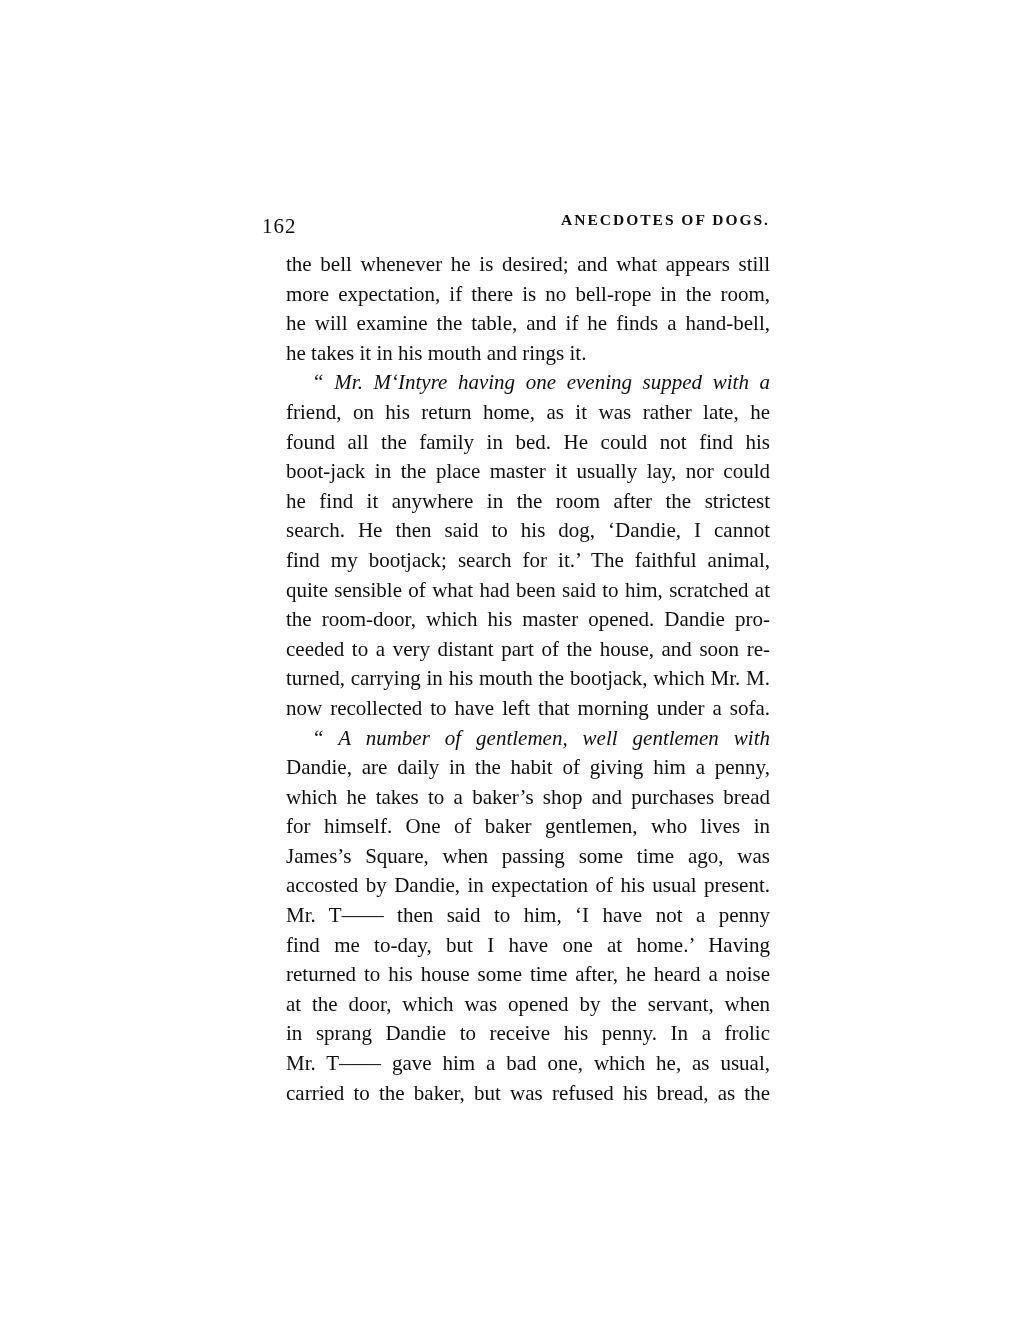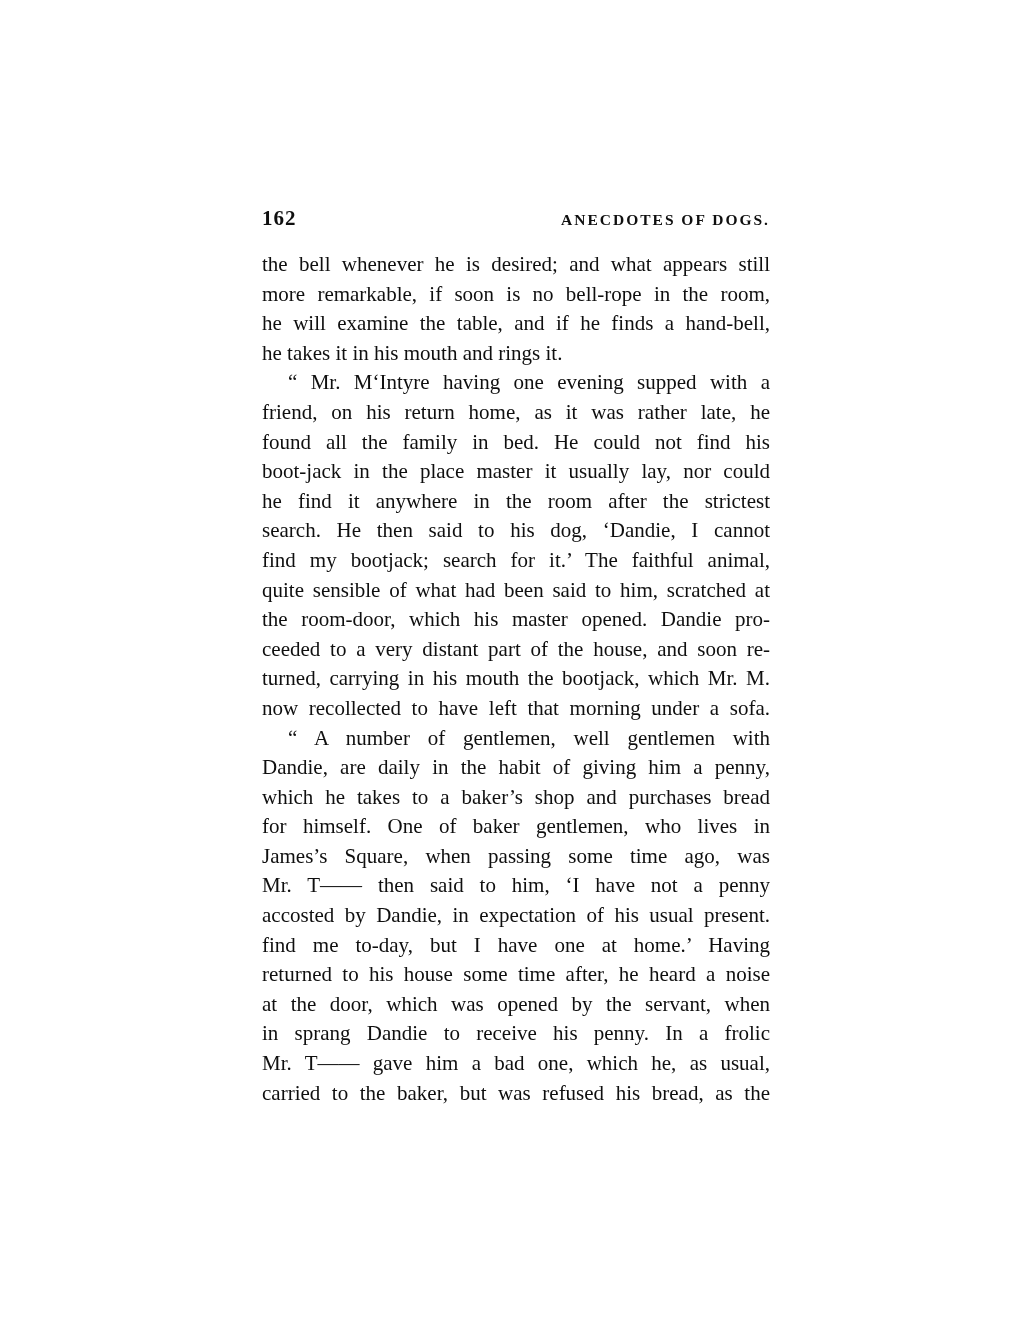--- a/index.html
+++ b/index.html
@@ -19,24 +19,23 @@
   .running-head {
     position: absolute;
     left: 262px;
     top: 206px;
     width: 508px;
     height: 30px;
   }
   .folio {
     position: absolute;
     left: 0;
-    top: 0;
+    top: 8px;
     font-size: 21px;
     letter-spacing: 1px;
-    font-weight: bold;
   }
   .running-title {
     position: absolute;
     left: 0;
     right: 0;
     top: 5px;
     text-align: right;
     font-size: 15.5px;
     font-weight: 700;
     letter-spacing: 2px;
@@ -51,41 +50,43 @@
     margin: 0;
     padding: 0;
   }
   .line {
     height: 29.6px;
     line-height: 29.6px;
     font-size: 21px;
     text-align: left;
     white-space: normal;
     overflow: visible;
+    margin-left: 24px;
   }
   .line.justify {
     text-align: justify;
     text-align-last: justify;
   }
   .line.indent {
     padding-left: 26px;
+    font-style: italic;
   }
 </style>
 </head>
 <body>
 
 <div class="page">
   <header class="running-head">
     <span class="folio">162</span>
     <span class="running-title">ANECDOTES OF DOGS.</span>
   </header>
   <main class="text-block" id="text-block">
       <div class="paragraph">
         <div class="line justify">the bell whenever he is desired; and what appears still</div>
-        <div class="line justify">more remarkable, if soon is no bell-rope in the room,</div>
+        <div class="line justify">more expectation, if there is no bell-rope in the room,</div>
         <div class="line justify">he will examine the table, and if he finds a hand-bell,</div>
         <div class="line">he takes it in his mouth and rings it.</div>
       </div>
       <div class="paragraph">
         <div class="line justify indent">“ Mr. M‘Intyre having one evening supped with a</div>
         <div class="line justify">friend, on his return home, as it was rather late, he</div>
         <div class="line justify">found all the family in bed. He could not find his</div>
         <div class="line justify">boot-jack in the place master it usually lay, nor could</div>
         <div class="line justify">he find it anywhere in the room after the strictest</div>
         <div class="line justify">search. He then said to his dog, ‘Dandie, I cannot</div>
@@ -95,22 +96,22 @@
         <div class="line justify">ceeded to a very distant part of the house, and soon re-</div>
         <div class="line justify">turned, carrying in his mouth the bootjack, which Mr. M.</div>
         <div class="line justify">now recollected to have left that morning under a sofa.</div>
       </div>
       <div class="paragraph">
         <div class="line justify indent">“ A number of gentlemen, well gentlemen with</div>
         <div class="line justify">Dandie, are daily in the habit of giving him a penny,</div>
         <div class="line justify">which he takes to a baker’s shop and purchases bread</div>
         <div class="line justify">for himself. One of baker gentlemen, who lives in</div>
         <div class="line justify">James’s Square, when passing some time ago, was</div>
+        <div class="line justify">accosted by Dandie, in expectation of his usual present.</div>
         <div class="line justify">Mr. T—— then said to him, ‘I have not a penny</div>
-        <div class="line justify">accosted by Dandie, in expectation of his usual present.</div>
         <div class="line justify">find me to-day, but I have one at home.’ Having</div>
         <div class="line justify">returned to his house some time after, he heard a noise</div>
         <div class="line justify">at the door, which was opened by the servant, when</div>
         <div class="line justify">in sprang Dandie to receive his penny. In a frolic</div>
         <div class="line justify">Mr. T—— gave him a bad one, which he, as usual,</div>
         <div class="line justify">carried to the baker, but was refused his bread, as the</div>
       </div>
     </main>
 </div>
 

